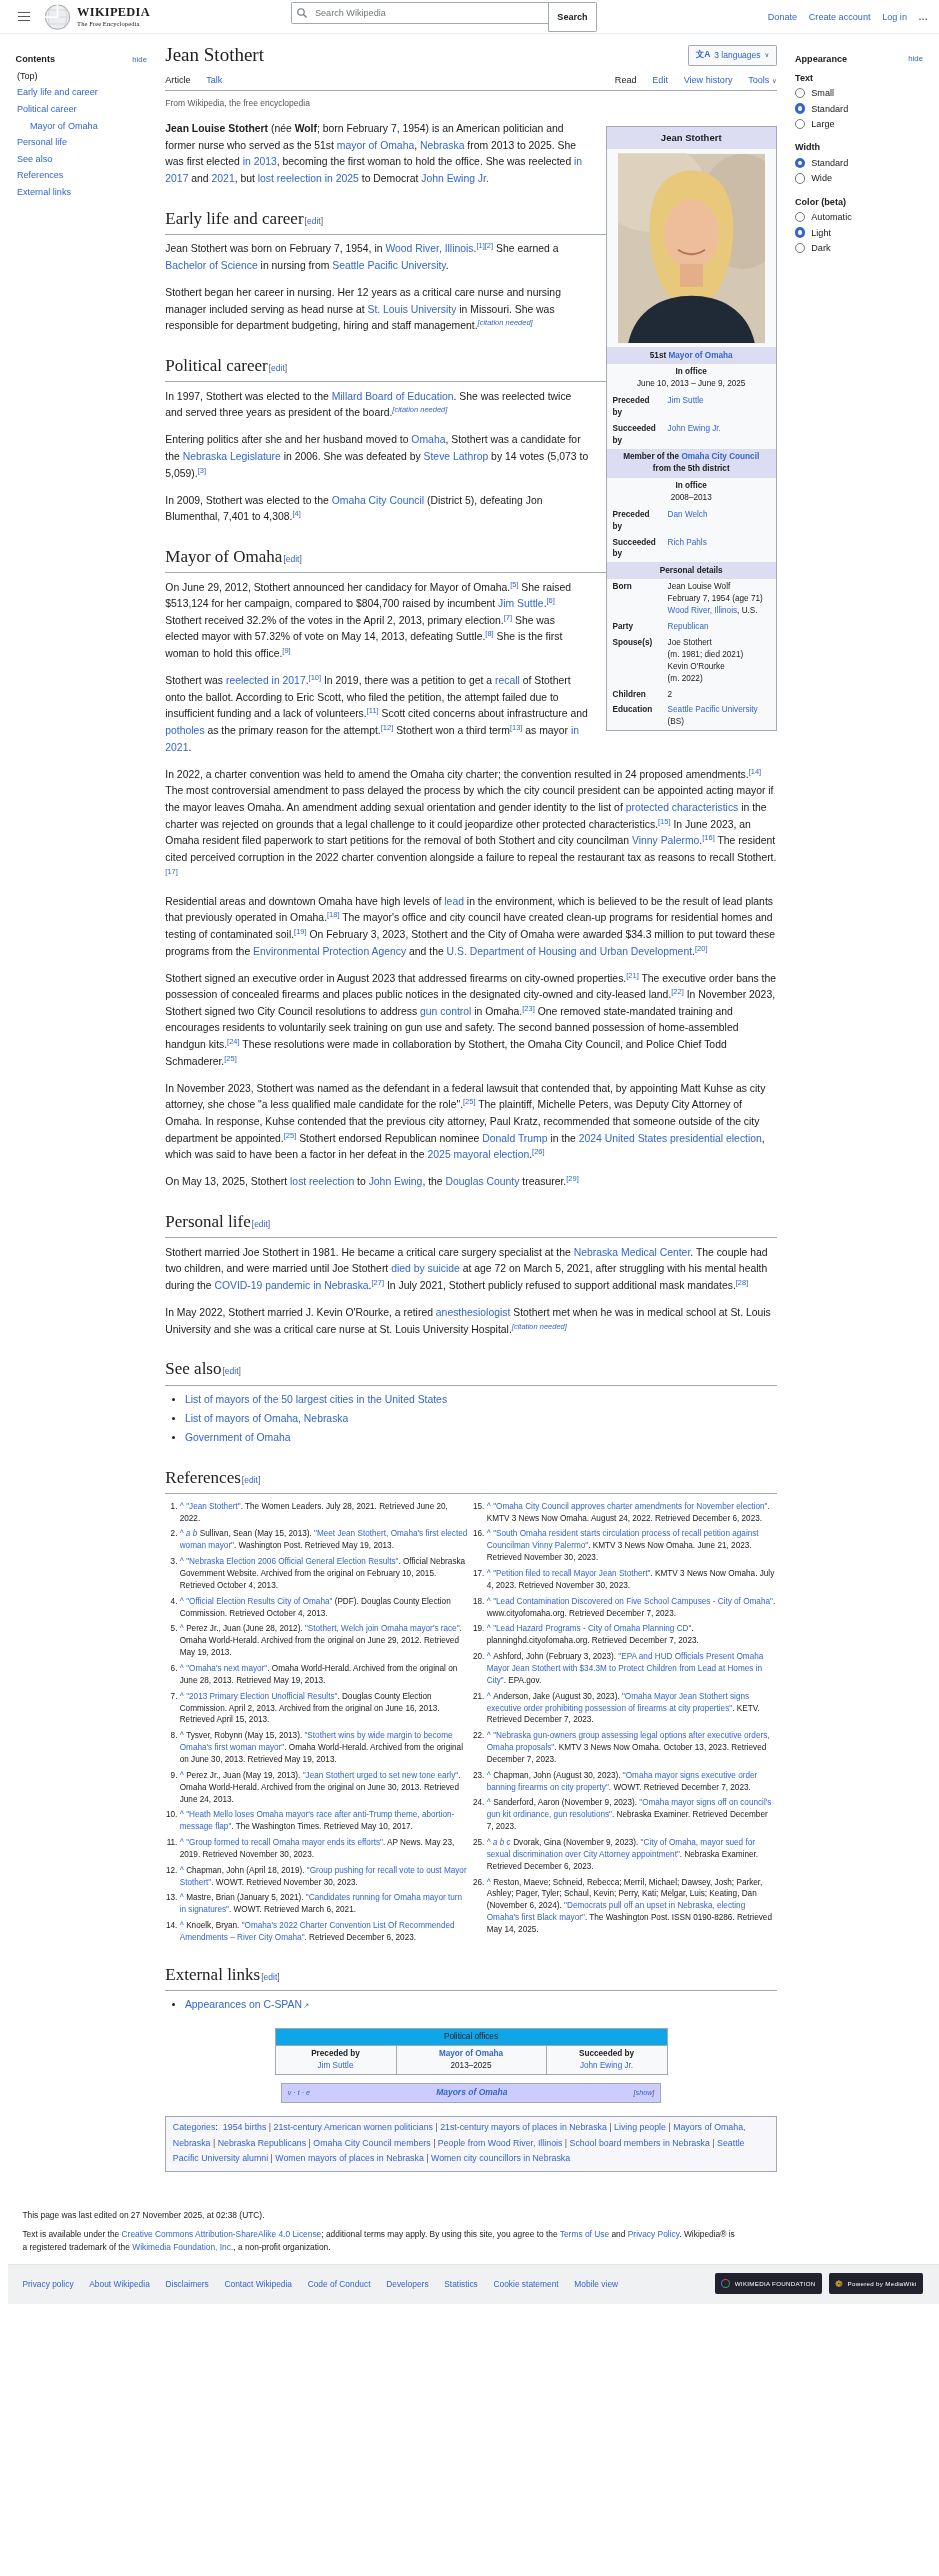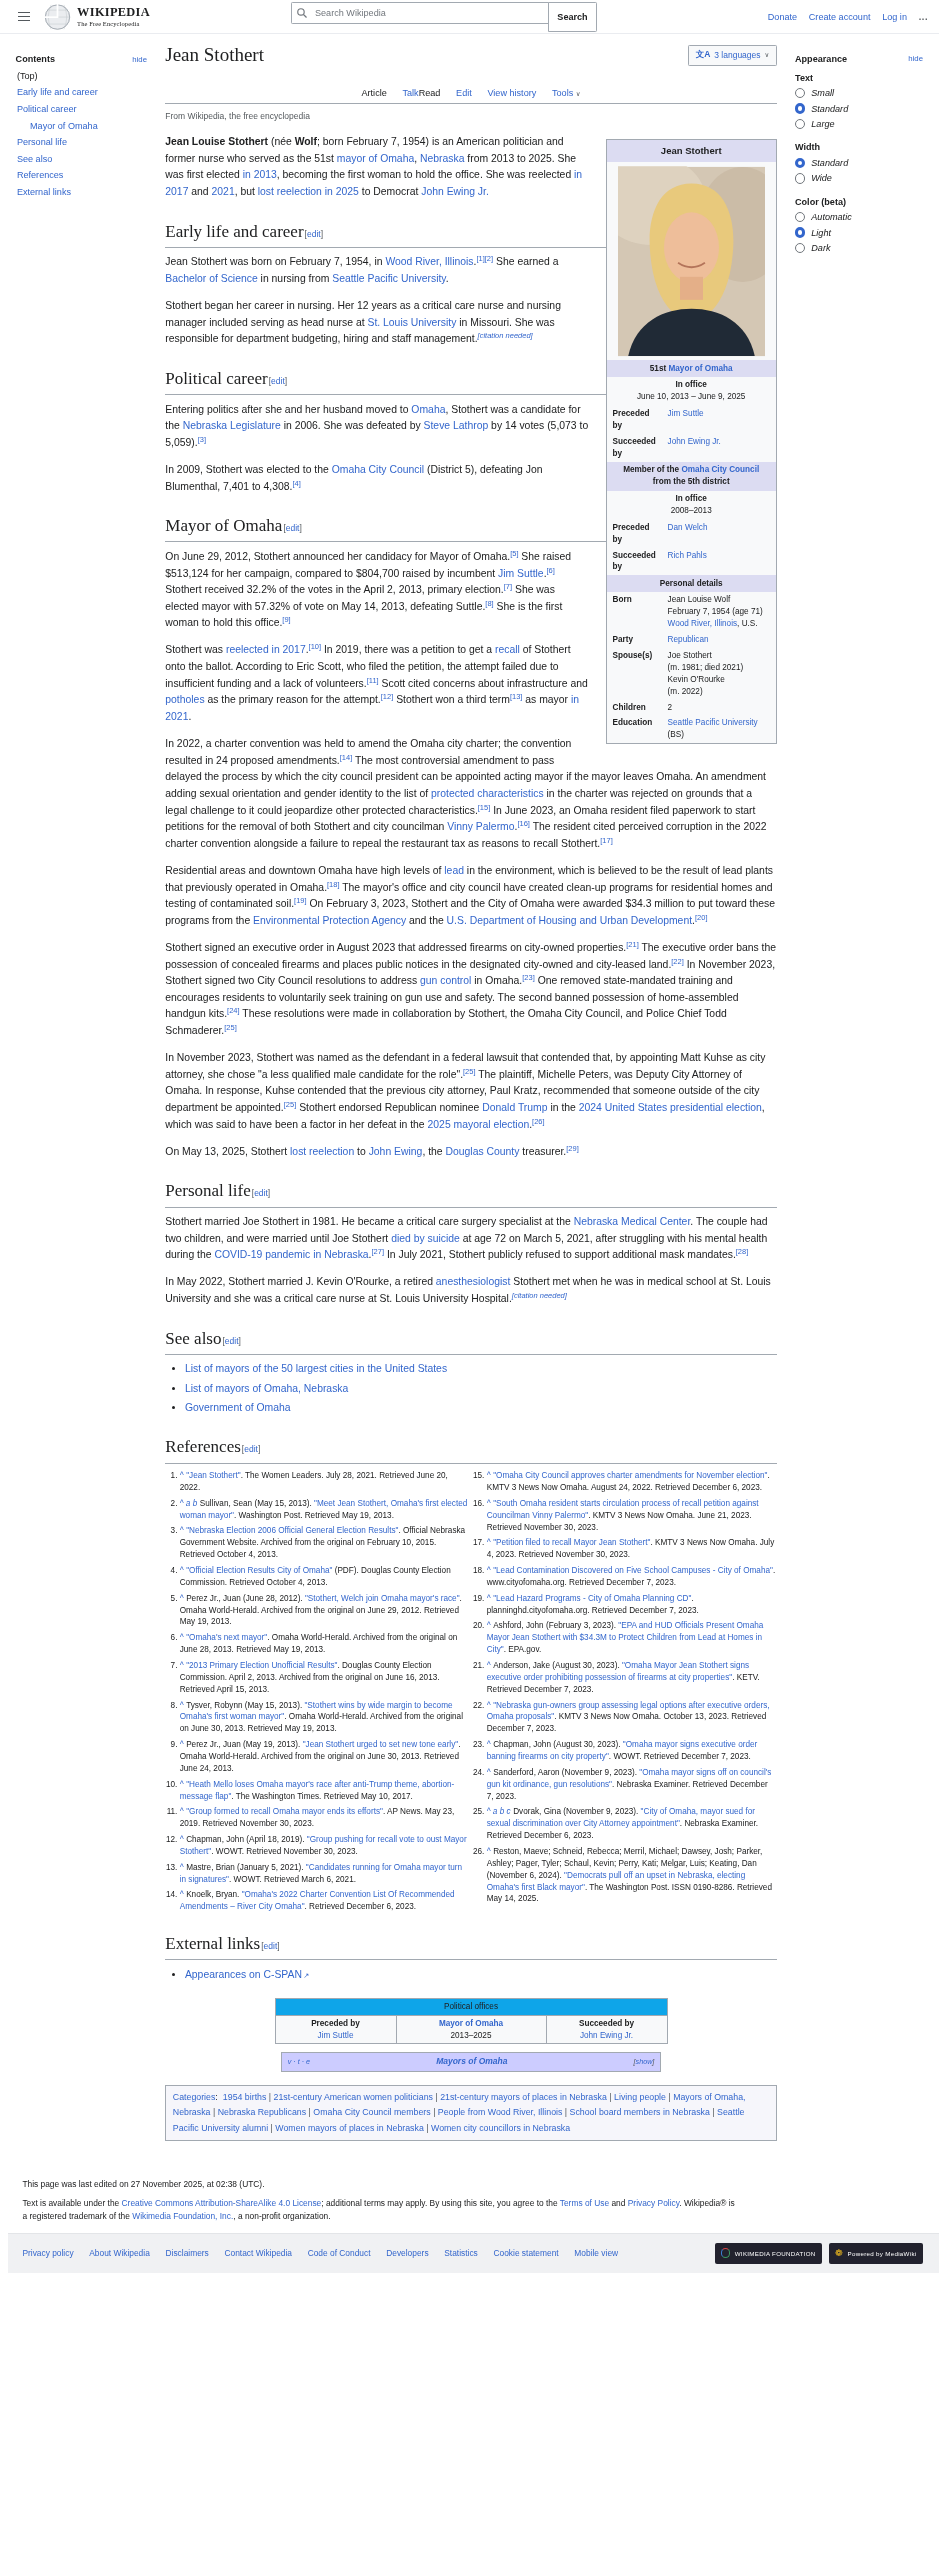--- a/index.html
+++ b/index.html
@@ -38,30 +38,30 @@
   .toc li.sub{padding-left:17px;}
   .toc li.active{color:#202122;}
 
   
   .appearance{font-size:9.1px;padding-top:17px;}
   .app-head{display:flex;justify-content:space-between;margin-bottom:9.1px;}
   .app-title{font-weight:bold;}
   .app-hide{font-size:7.8px;}
   .app-group{margin-bottom:13px;}
   .app-label{font-weight:bold;margin-bottom:5.2px;}
-  .app-opt{display:flex;align-items:center;gap:5.9px;margin:5.2px 0;cursor:pointer;font-style:italic;}
+  .app-opt{display:flex;align-items:center;gap:5.9px;margin:5.2px 0;cursor:pointer;}
   .radio{width:10.4px;height:10.4px;border:0.7px solid #72777d;border-radius:50%;background:#fff;flex:none;}
   .radio.sel{border:3.3px solid #36c;}
 
   
   .title-bar{display:flex;justify-content:space-between;align-items:center;padding-top:7.8px;}
   h1.page-title{font-family:"Liberation Serif","DejaVu Serif",serif;font-size:19px;font-weight:normal;margin:0;}
   .lang-btn{display:flex;align-items:center;gap:3.9px;border:0.7px solid #a2a9b1;border-radius:1.3px;background:#f8f9fa;color:#36c;font-size:8.5px;padding:3.3px 6.5px;cursor:pointer;font-family:inherit;}
   .lang-glyph{font-weight:bold;}
-  .tabs-bar{display:flex;justify-content:center;border-bottom:0.7px solid #a2a9b1;margin-top:17px;font-size:9.1px;}
+  .tabs-bar{display:flex;justify-content:space-between;border-bottom:0.7px solid #a2a9b1;margin-top:4px;font-size:9.1px;}
   .tabs-left,.tabs-right{display:flex;gap:15.7px;align-items:flex-end;}
   .tab{padding:4.6px 0;cursor:pointer;}
   .tab.cur{color:#202122;}
   .chev{font-size:6.5px;color:#54595d;}
 
   
   .article{line-height:1.6;}
   .site-sub{font-size:8.5px;color:#54595d;margin:5.2px 0 2.6px;}
   .article p{margin:6.5px 0 10.4px;}
   h2.sect{font-family:"Liberation Serif","DejaVu Serif",serif;font-size:17px;font-weight:normal;border-bottom:0.7px solid #a2a9b1;margin:17px 0 6.5px;padding-bottom:2px;}
@@ -288,20 +288,21 @@
 
       <h2 class="sect">
         <span>Early life and career</span><span class="editsection"><span>[</span><span class="lnk">edit</span><span>]</span></span>
       </h2>
       <p>Jean Stothert was born on February 7, 1954, in <span class="lnk">Wood River, Illinois</span>.<sup class="cite">[1][2]</sup> She earned a <span class="lnk">Bachelor of Science</span> in nursing from <span class="lnk">Seattle Pacific University</span>.</p>
       <p>Stothert began her career in nursing. Her 12 years as a critical care nurse and nursing manager included serving as head nurse at <span class="lnk">St. Louis University</span> in Missouri. She was responsible for department budgeting, hiring and staff management.<sup class="cite cn">[citation needed]</sup></p>
 
       <h2 class="sect">
         <span>Political career</span><span class="editsection"><span>[</span><span class="lnk">edit</span><span>]</span></span>
       </h2>
+      <p>In 1997, Stothert was elected to the <span class="lnk">Millard Board of Education</span>. She was reelected twice and served three years as president of the board.<sup class="cite cn">[citation needed]</sup></p>
       <p>Entering politics after she and her husband moved to <span class="lnk">Omaha</span>, Stothert was a candidate for the <span class="lnk">Nebraska Legislature</span> in 2006. She was defeated by <span class="lnk">Steve Lathrop</span> by 14 votes (5,073 to 5,059).<sup class="cite">[3]</sup></p>
       <p>In 2009, Stothert was elected to the <span class="lnk">Omaha City Council</span> (District 5), defeating Jon Blumenthal, 7,401 to 4,308.<sup class="cite">[4]</sup></p>
 
       <h2 class="sect">
         <span>Mayor of Omaha</span><span class="editsection"><span>[</span><span class="lnk">edit</span><span>]</span></span>
       </h2>
       <p>On June 29, 2012, Stothert announced her candidacy for Mayor of Omaha.<sup class="cite">[5]</sup> She raised $513,124 for her campaign, compared to $804,700 raised by incumbent <span class="lnk">Jim Suttle</span>.<sup class="cite">[6]</sup> Stothert received 32.2% of the votes in the April 2, 2013, primary election.<sup class="cite">[7]</sup> She was elected mayor with 57.32% of vote on May 14, 2013, defeating Suttle.<sup class="cite">[8]</sup> She is the first woman to hold this office.<sup class="cite">[9]</sup></p>
       <p>Stothert was <span class="lnk">reelected in 2017</span>.<sup class="cite">[10]</sup> In 2019, there was a petition to get a <span class="lnk">recall</span> of Stothert onto the ballot. According to Eric Scott, who filed the petition, the attempt failed due to insufficient funding and a lack of volunteers.<sup class="cite">[11]</sup> Scott cited concerns about infrastructure and <span class="lnk">potholes</span> as the primary reason for the attempt.<sup class="cite">[12]</sup> Stothert won a third term<sup class="cite">[13]</sup> as mayor <span class="lnk">in 2021</span>.</p>
       <p>In 2022, a charter convention was held to amend the Omaha city charter; the convention resulted in 24 proposed amendments.<sup class="cite">[14]</sup> The most controversial amendment to pass delayed the process by which the city council president can be appointed acting mayor if the mayor leaves Omaha. An amendment adding sexual orientation and gender identity to the list of <span class="lnk">protected characteristics</span> in the charter was rejected on grounds that a legal challenge to it could jeopardize other protected characteristics.<sup class="cite">[15]</sup> In June 2023, an Omaha resident filed paperwork to start petitions for the removal of both Stothert and city councilman <span class="lnk">Vinny Palermo</span>.<sup class="cite">[16]</sup> The resident cited perceived corruption in the 2022 charter convention alongside a failure to repeal the restaurant tax as reasons to recall Stothert.<sup class="cite">[17]</sup></p>
       <p>Residential areas and downtown Omaha have high levels of <span class="lnk">lead</span> in the environment, which is believed to be the result of lead plants that previously operated in Omaha.<sup class="cite">[18]</sup> The mayor's office and city council have created clean-up programs for residential homes and testing of contaminated soil.<sup class="cite">[19]</sup> On February 3, 2023, Stothert and the City of Omaha were awarded $34.3 million to put toward these programs from the <span class="lnk">Environmental Protection Agency</span> and the <span class="lnk">U.S. Department of Housing and Urban Development</span>.<sup class="cite">[20]</sup></p>

